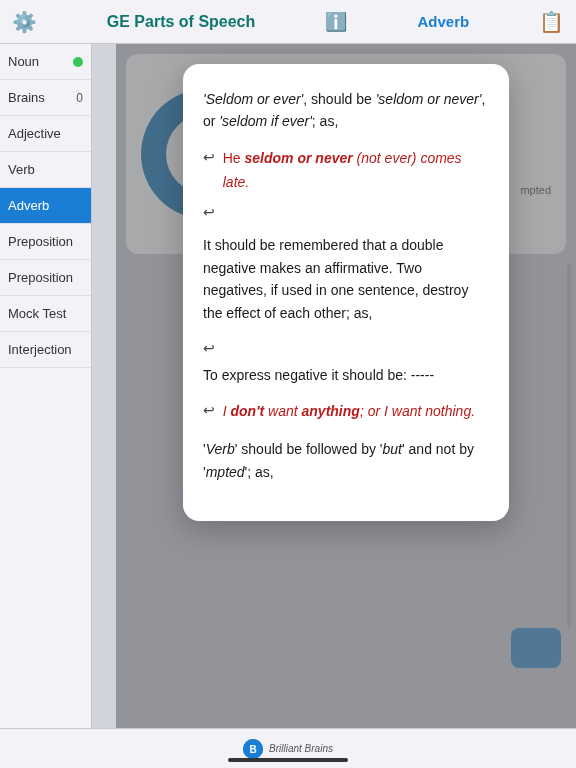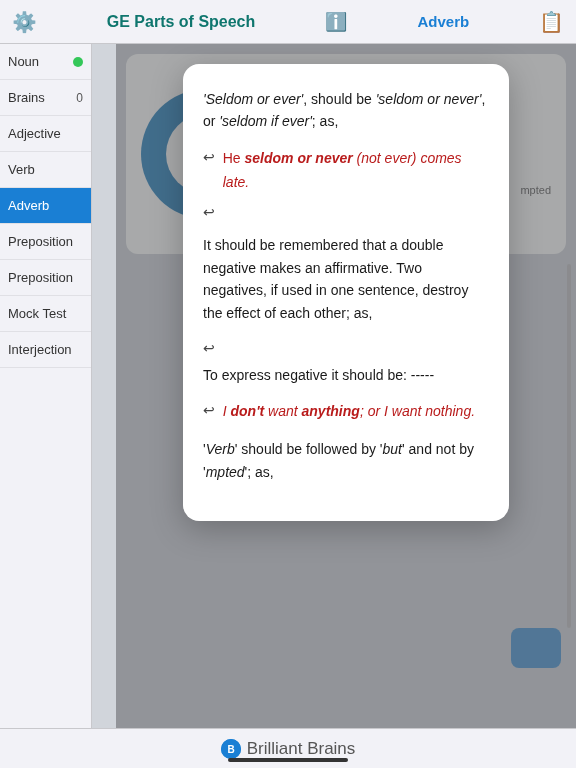--- a/index.html
+++ b/index.html
@@ -207,22 +207,23 @@
       height: 20px;
       background: #1a7fd4;
       border-radius: 50%;
       display: flex;
       align-items: center;
       justify-content: center;
       color: white;
       font-size: 10px;
     }
     .footer-text {
-      font-size: 17px;
+      font-size: 10px;
       color: #555;
+      font-style: italic;
     }
     .bottom-bar {
       width: 120px;
       height: 4px;
       background: #333;
       border-radius: 2px;
       margin: 0 auto;
       position: absolute;
       bottom: 6px;
       left: 50%;

